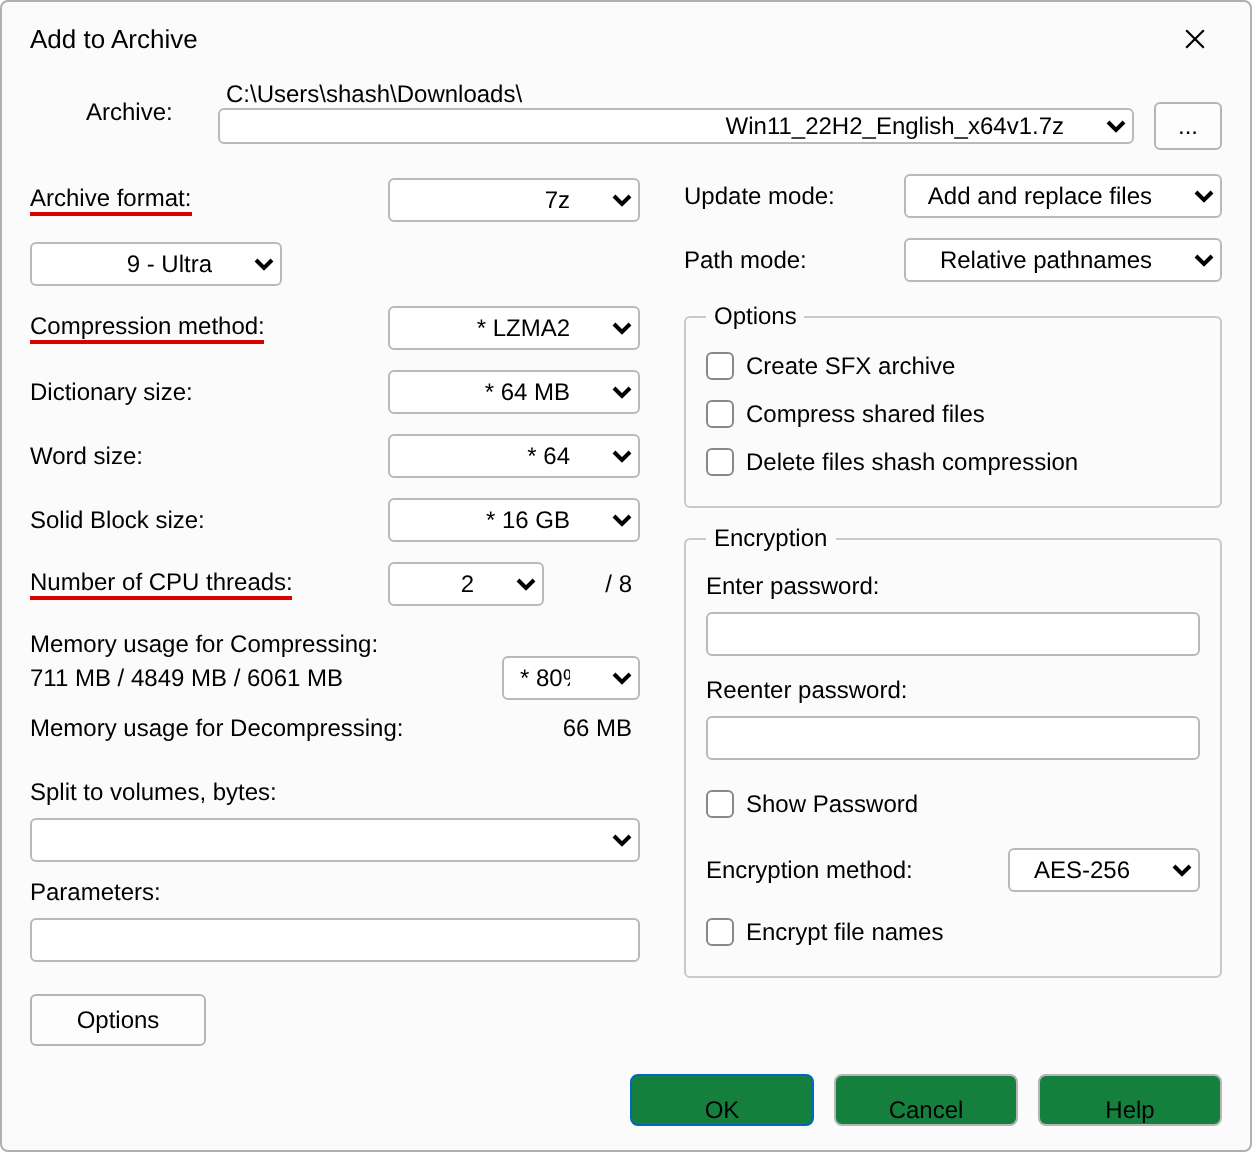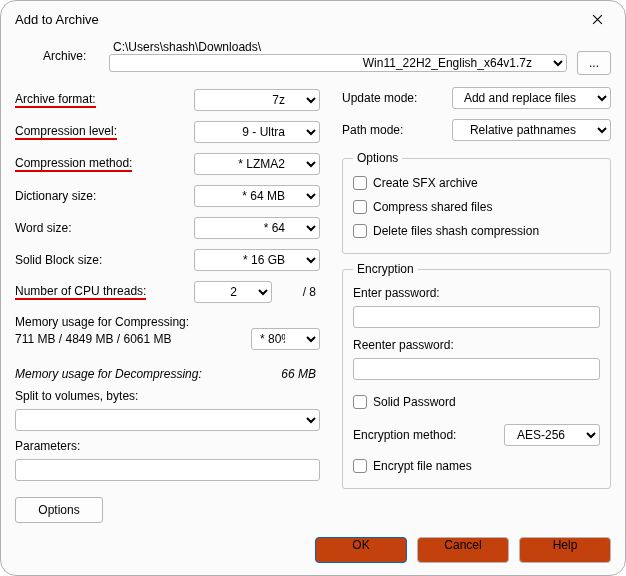--- a/index.html
+++ b/index.html
@@ -10,21 +10,21 @@
     background: #fff;
     color: #000;
     width: 626px;
     height: 576px;
     overflow: hidden;
   }
   .window {
     width: 626px;
     height: 576px;
     border: 1px solid #b0b0b0;
-    border-radius: 16px;
+    border-radius: 4px;
     background: #fbfbfb;
     display: flex;
     flex-direction: column;
   }
   .titlebar {
     display: flex;
     align-items: center;
     height: 36px;
     padding: 0 6px 0 14px;
   }
@@ -122,21 +122,21 @@
     display: inline-block;
   }
   .threads-row { display:flex; align-items:center; height:30px; margin-bottom:2px;}
   .threads-row .lbl { flex:1; }
   .threads-row select { width:78px; }
   .threads-row .slash { width:48px; text-align:right; padding-right:4px;}
   .mem-row { height:18px; padding-top:6px;}
   .mem-sub { height:24px; display:flex; align-items:center;}
   .mem-sub .lbl { flex:1; }
   .mem-sub select { width:69px; }
-  .decompress-row { display:flex; height:24px; align-items:flex-end; margin-top:6px;font-style:italic;}
+  .decompress-row { display:flex; height:24px; align-items:flex-start; margin-top:6px;}
   .decompress-row .lbl { flex:1;}
   .decompress-row .val { width:80px; text-align:right; padding-right:4px;}
   .split-label { margin-top:8px; height:18px;}
   .params-label { margin-top:8px; height:18px;}
   .full-input { width:100%; margin-top:2px;}
   .options-btn {
     margin-top: 16px;
     width: 88px;
     height: 26px;
     border: 1px solid #b5b5b5;
@@ -179,23 +179,23 @@
     display: flex;
     justify-content: flex-end;
     gap: 10px;
     padding: 0 14px 12px 0;
   }
   .btn {
     width: 92px;
     height: 26px;
     border: 1px solid #b5b5b5;
     border-radius: 4px;
-    background: #c2410c;
-    display: flex;
-    align-items: flex-start;
+    background: #15803d;
+    display: flex;
+    align-items: flex-end;
     justify-content: center;
   }
   .btn.primary {
     border-color: #0067c0;
   }
 </style>
 </head>
 <body>
 
 <div class="window">
@@ -223,21 +223,20 @@
     </div>
 
     <div class="columns">
 
       <div class="col-left">
         <div class="form-row">
           <div class="lbl"><span class="underline">Archive format:</span></div>
           <select class="ctrl"><option>7z</option></select>
         </div>
         <div class="form-row">
-          <div class="lbl"><span class="underline">Compression level:</span></div>
           <select class="ctrl"><option>9 - Ultra</option></select>
         </div>
         <div class="form-row">
           <div class="lbl"><span class="underline">Compression method:</span></div>
           <select class="ctrl"><option>* LZMA2</option></select>
         </div>
         <div class="form-row">
           <div class="lbl">Dictionary size:</div>
           <select class="ctrl"><option>* 64 MB</option></select>
         </div>
@@ -299,21 +298,21 @@
         </fieldset>
 
         <fieldset>
           <legend>Encryption</legend>
           <div class="enc-label">Enter password:</div>
           <input type="text" class="enc-input" style="">
           <div class="enc-label" style="margin-top:10px;">Reenter password:</div>
           <input type="text" class="enc-input" style="">
           <div class="chk-row" style="margin-top:10px;">
             <div class="chk"></div>
-            <span>Solid Password</span>
+            <span>Show Password</span>
           </div>
           <div class="enc-row">
             <div class="lbl">Encryption method:</div>
             <select><option>AES-256</option></select>
           </div>
           <div class="chk-row" style="margin-top:6px;">
             <div class="chk"></div>
             <span>Encrypt file names</span>
           </div>
         </fieldset>

